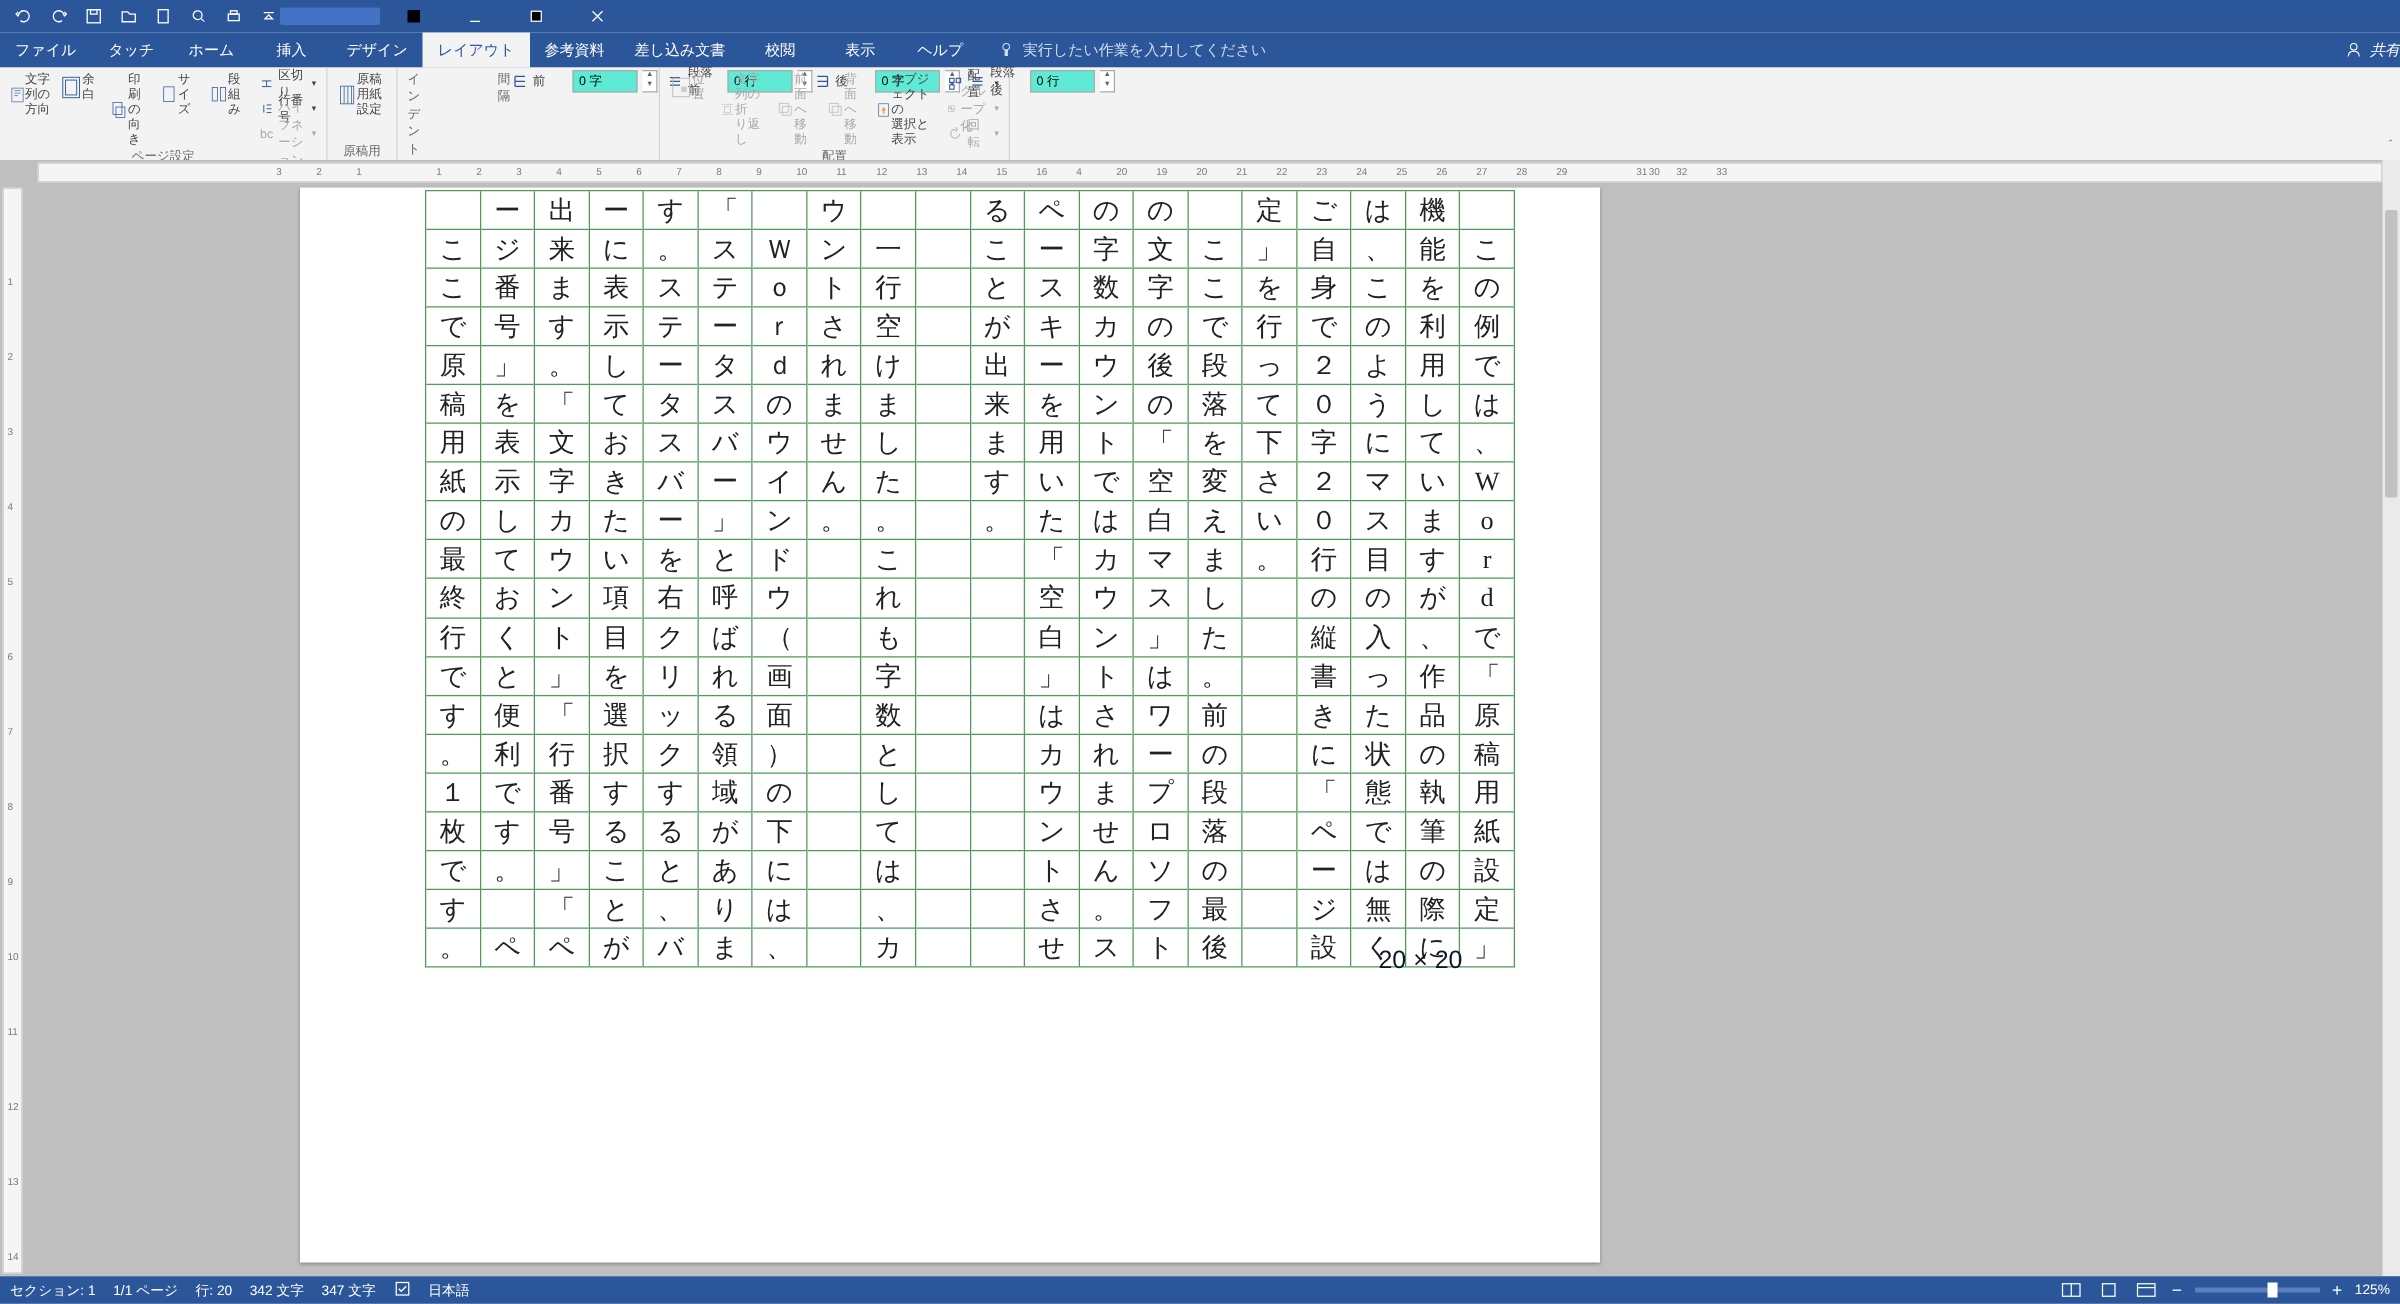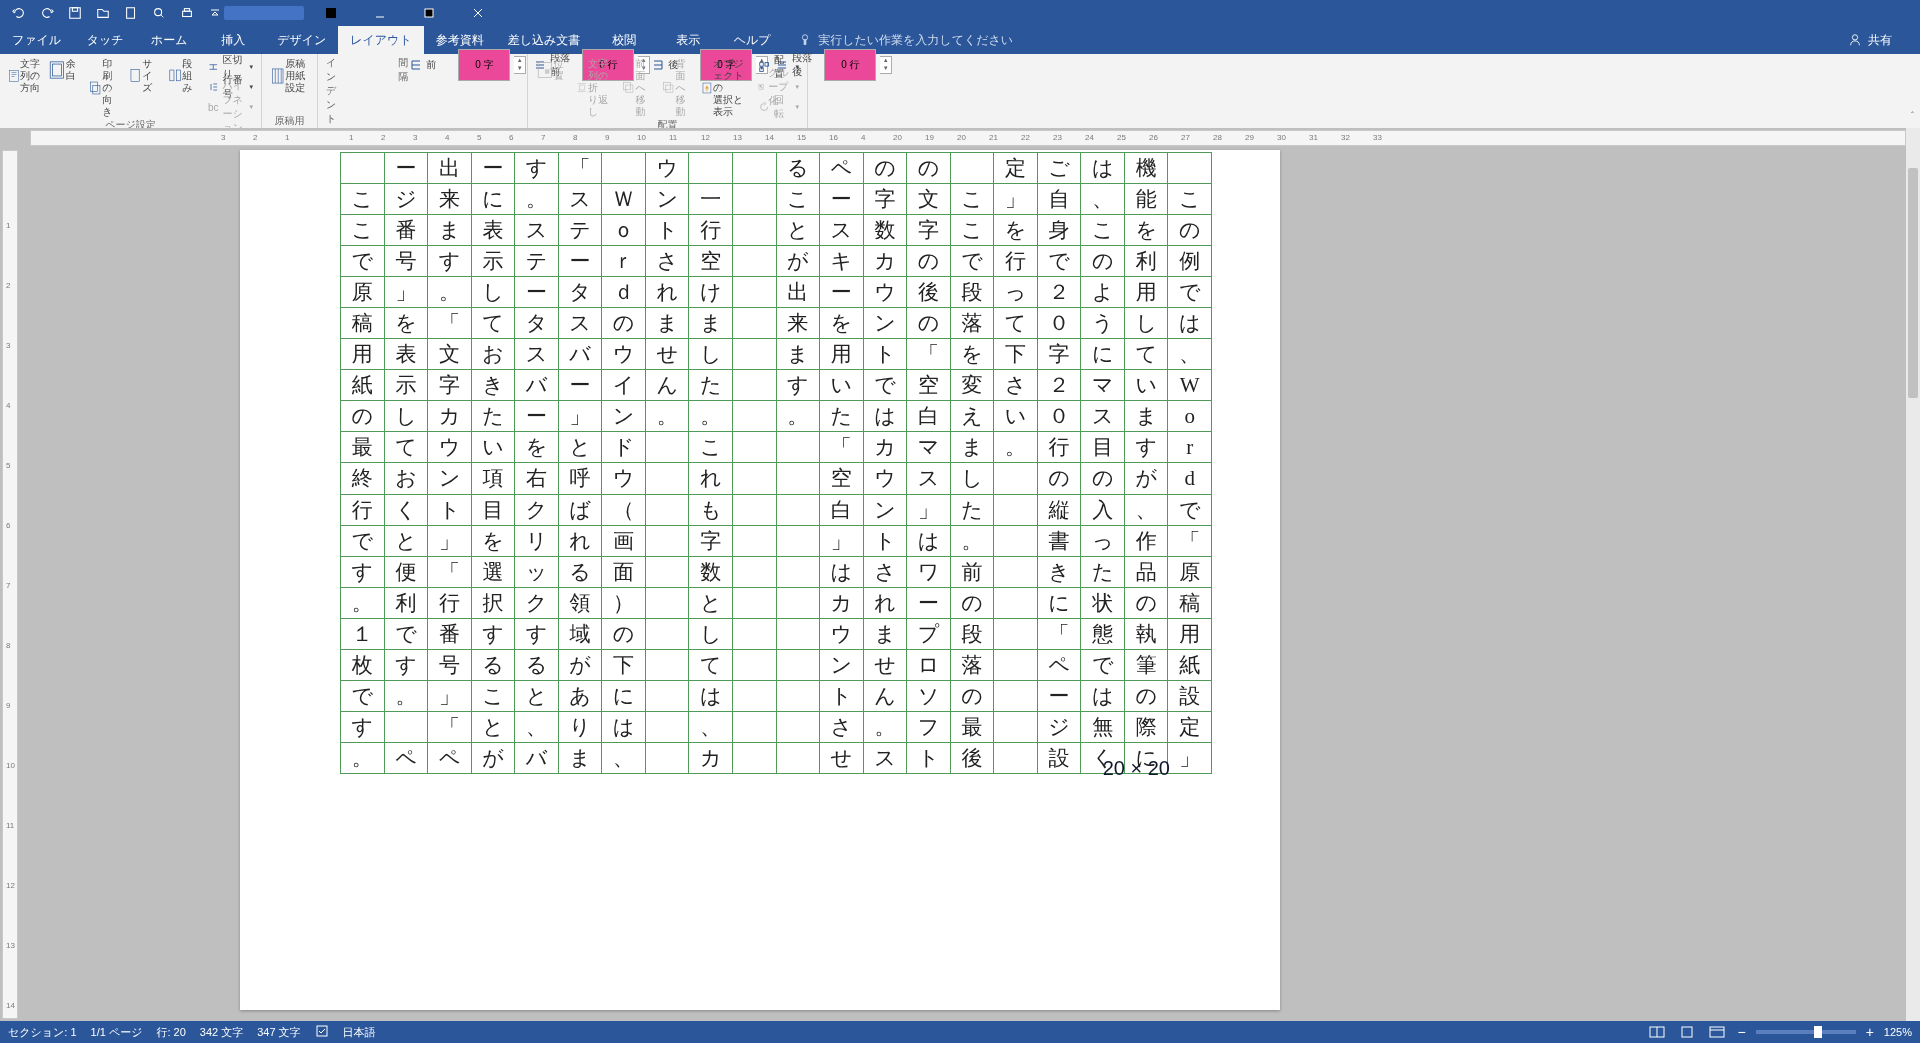--- a/index.html
+++ b/index.html
@@ -79,24 +79,25 @@
     gap: 6px;
     padding-left: 14px;
     color: #cfdbee;
     font-size: 12px;
   }
   .tell-me svg { stroke: #cfdbee; fill: #cfdbee; }
   .share-area {
     margin-left: auto;
     display: flex;
     align-items: center;
-    padding-right: 28px;
+    padding-right: 0;
     gap: 6px;
     color: #fff;
     font-size: 12px;
+    font-style: italic;
   }
   
   .ribbon {
     height: 74px;
     background: #f3f3f3;
     border-bottom: 1px solid #d4d4d4;
     display: flex;
     position: relative;
   }
   .group {
@@ -136,25 +137,25 @@
   .small-item svg { stroke: #2b579a; fill: none; }
   .small-item.disabled { color: #a8a8a8; }
   .small-item.disabled svg { stroke: #b8b8b8; }
   .spin {
     display: flex; align-items: center;
     height: 18px;
     gap: 4px;
   }
   .spin-label { font-size: 10px; color: #444; width: 28px; }
   .spin-input {
-    width: 52px; height: 32px;
+    width: 52px; height: 18px;
     border: 1px solid #ababab;
-    background: #ec4899;
+    background: #5eead4;
     font-size: 10px;
-    padding-left: 16px;
+    padding-left: 4px;
     box-sizing: border-box;
   }
   .spin-btns {
     width: 12px; height: 18px;
     border: 1px solid #ababab;
     border-left: none;
     background: #fff;
     display: flex; flex-direction: column;
     box-sizing: border-box;
   }
@@ -654,21 +655,21 @@
         <span class="hruler-tick" style="left: 926px;">20</span>
         <span class="hruler-tick" style="left: 958px;">21</span>
         <span class="hruler-tick" style="left: 990px;">22</span>
         <span class="hruler-tick" style="left: 1022px;">23</span>
         <span class="hruler-tick" style="left: 1054px;">24</span>
         <span class="hruler-tick" style="left: 1086px;">25</span>
         <span class="hruler-tick" style="left: 1118px;">26</span>
         <span class="hruler-tick" style="left: 1150px;">27</span>
         <span class="hruler-tick" style="left: 1182px;">28</span>
         <span class="hruler-tick" style="left: 1214px;">29</span>
-        <span class="hruler-tick" style="left: 1246px;">30</span>
+        <span class="hruler-tick" style="left: 1288px;">30</span>
         <span class="hruler-tick" style="left: 1278px;">31</span>
         <span class="hruler-tick" style="left: 1310px;">32</span>
         <span class="hruler-tick" style="left: 1342px;">33</span>
       </div>
   </div>
   <div class="vruler" id="vruler">
       <span class="vruler-tick" style="top: 10px;"></span>
       <span class="vruler-tick" style="top: 70px;">1</span>
       <span class="vruler-tick" style="top: 130px;">2</span>
       <span class="vruler-tick" style="top: 190px;">3</span>

